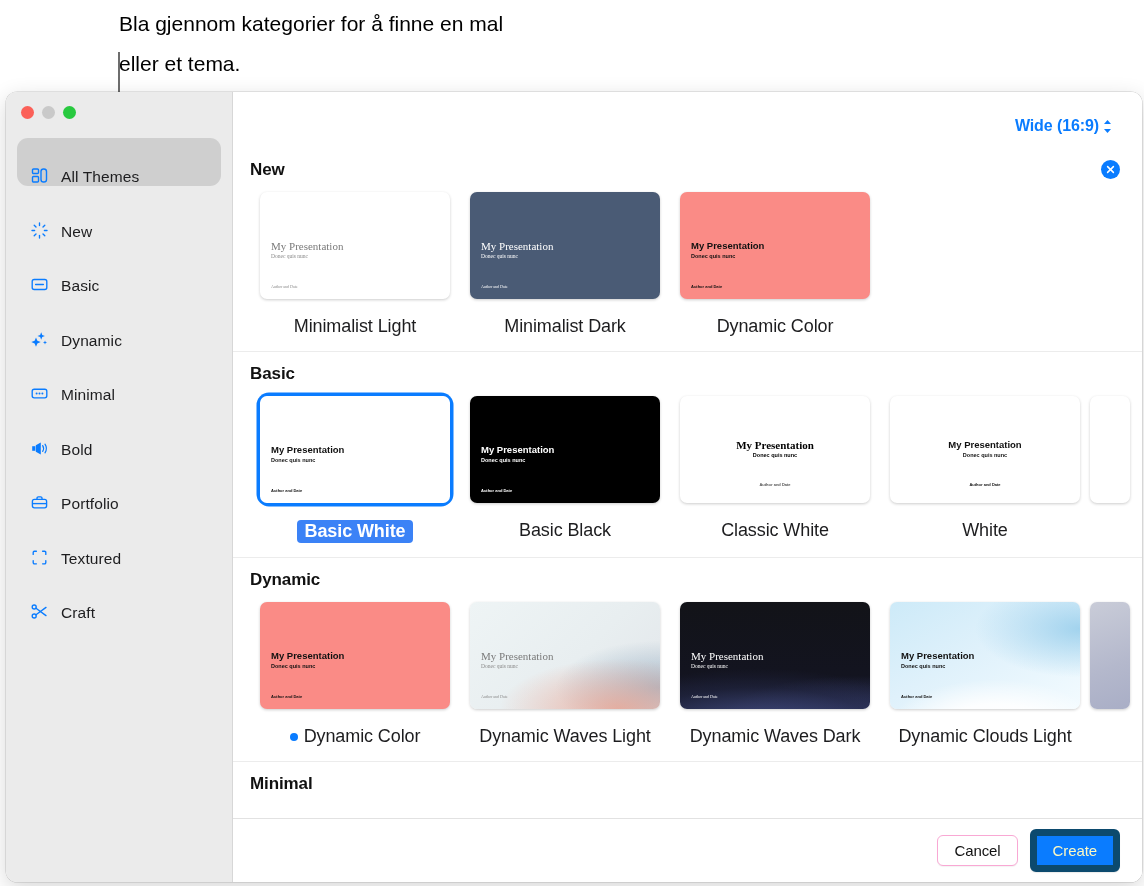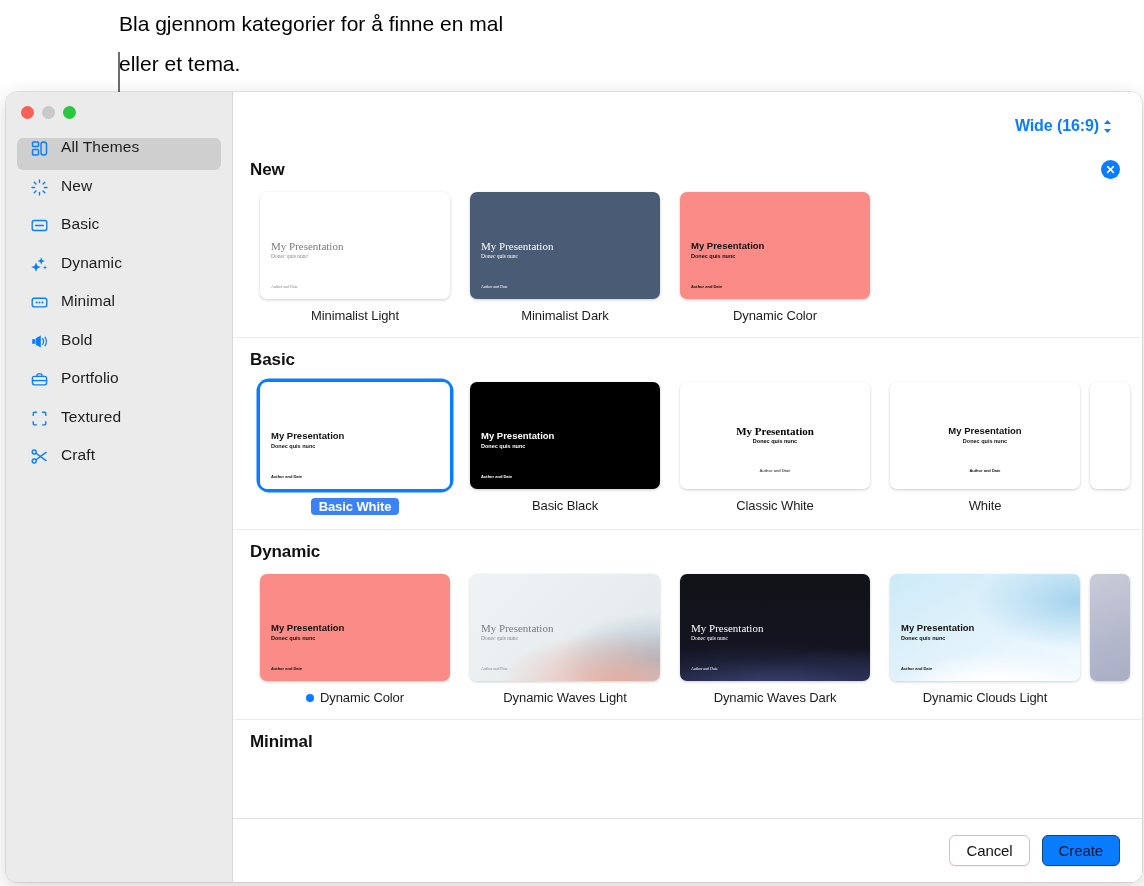--- a/index.html
+++ b/index.html
@@ -42,22 +42,22 @@
   #traffic{
     position:absolute;left:15px;top:14px;display:flex;gap:8px;
   }
   .light{width:13px;height:13px;border-radius:50%;}
   .light.red{background:#fb6058;}
   .light.yellow{background:#c9c9c9;}
   .light.green{background:#28c93f;}
 
   #sidebar-list{position:absolute;top:46px;left:0;right:0;}
   .side-item{
-    height:32px;margin:0 11px;border-radius:6px;
-    display:flex;align-items:flex-start;
+    height:48px;margin:0 11px;border-radius:11px;
+    display:flex;align-items:flex-end;
     padding-left:12px;
     margin-bottom:6.5px;
     cursor:default;
   }
   .side-item.selected{background:#cfcfcf;}
   .side-ico{
     width:21px;height:21px;flex:0 0 21px;margin-right:11px;
     display:flex;align-items:center;justify-content:center;
   }
   .side-ico svg{display:block;}
@@ -154,21 +154,21 @@
 
   .thumb.serif-bold .t-title{font-family:"Liberation Serif","DejaVu Serif",serif;font-weight:bold;font-size:11px;color:#000;}
   .thumb.serif-bold .t-sub{font-weight:bold;color:#000;}
   .thumb.serif-bold .t-foot{font-weight:bold;color:#555;}
 
   .thumb.light-text .t-title,
   .thumb.light-text .t-sub,
   .thumb.light-text .t-foot{color:#ffffff;}
 
   .caption{
-    margin-top:9px;font-size:13px;color:#1d1d1f;letter-spacing:-.1px;
+    margin-top:17px;font-size:18px;color:#1d1d1f;letter-spacing:-.1px;
     display:flex;align-items:center;gap:6px;white-space:nowrap;
   }
   .caption.pill{
     background:#3b82f6;color:#fff;border-radius:4px;padding:1px 8px;
     font-weight:bold;
   }
   .dot{
     width:8px;height:8px;border-radius:50%;background:#0a7cff;flex:0 0 8px;
   }
 
@@ -192,21 +192,21 @@
   }
   .btn{
     font-size:15px;border-radius:6px;padding:6px 16px;cursor:default;
     letter-spacing:-.1px;
   }
   #cancel-btn{
     background:#fff;color:#111;border:1px solid #f9a8d4;
     box-shadow:0 1px 1px rgba(0,0,0,.05);
   }
   #create-btn{
-    background:#0a7cff;color:#0f172a;border:1px solid #0c4a6e;
+    background:#0a7cff;color:#fef9c3;border:7px solid #0c4a6e;
     box-shadow:0 1px 1px rgba(0,0,0,.08);
   }
 </style>
 </head>
 <body>
 
 <div id="callout">Bla gjennom kategorier for å finne en mal eller et tema.</div>
 <div id="callout-line"></div>
 
 <div id="window">

